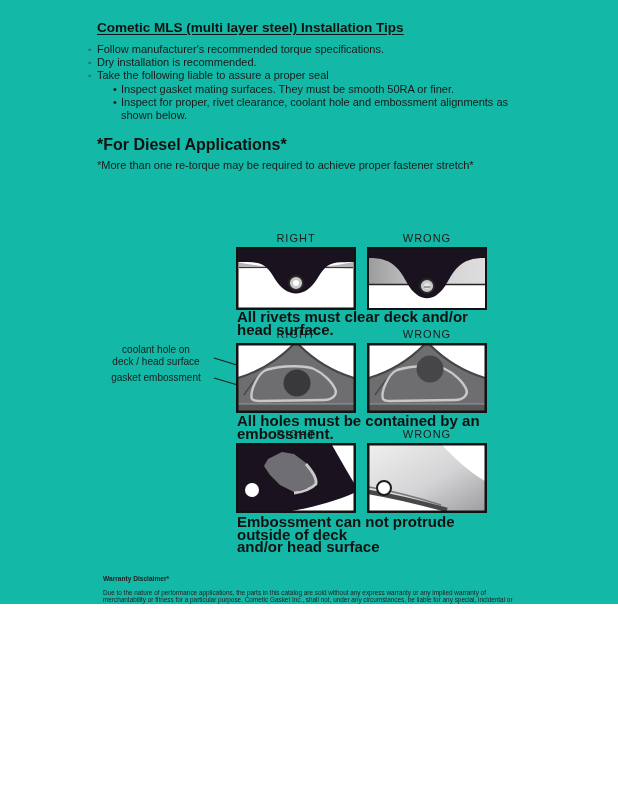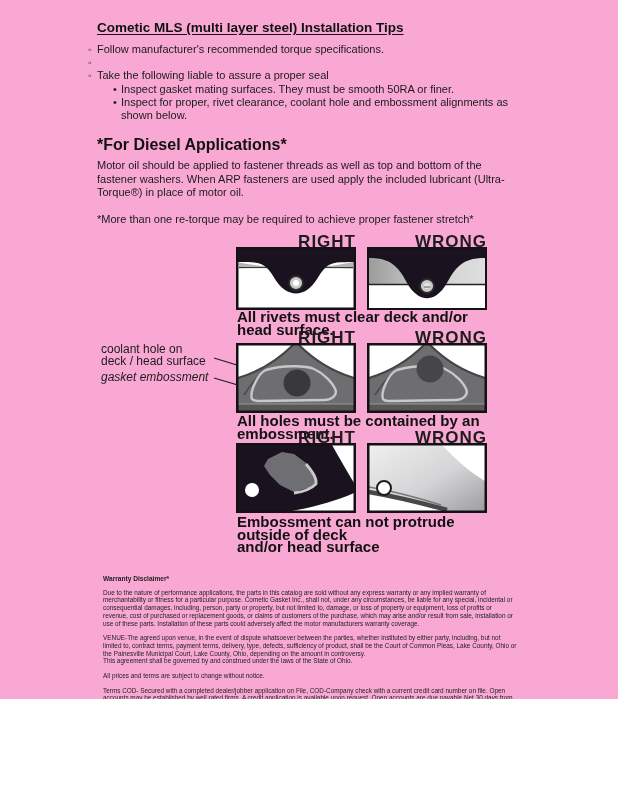--- a/index.html
+++ b/index.html
@@ -1,17 +1,17 @@
 <!DOCTYPE html>
 <html><head>
 <meta charset="utf-8">
 <style>
   html,body{margin:0;padding:0;background:#ffffff;}
   .page{
-    position:relative;width:618px;height:699px;background:#f9a8d4;overflow:hidden;
+    position:relative;width:618px;height:604px;background:#14b8a6;overflow:hidden;
     font-family:"Liberation Sans","DejaVu Sans",sans-serif;color:#1a1a1a;
   }
   :root{
     --ink:#1b1220;        
     --border:#121212;
     --gray-mid:#6e6e71;
     --gray-band:#b5b5b5;
     --gray-dark:#48484b;
     --line-light:#c8c8c8;
     --hole:#39393c;
@@ -24,30 +24,30 @@
   }
   .tip-row{display:flex;font-size:11px;line-height:13.2px;margin-left:-9px;}
   .tip-row .glyph{width:9px;flex:none;font-size:10px;line-height:13.2px;}
   .tip-row.sub{margin-left:16px;}
   .tip-row.sub .glyph{width:8px;font-size:11px;}
   .diesel-h{font-size:16px;font-weight:bold;margin:14px 0 5px 0;color:#111;}
   .para{font-size:11px;line-height:13.6px;margin:0 0 13px 0;}
   .note{font-size:11px;line-height:13.6px;margin:0;}
   
   .dg-label{
-    position:absolute;width:120px;text-align:right;font-size:17px;
-    letter-spacing:1px;color:#1c1c1c;font-weight:bold;
+    position:absolute;width:120px;text-align:center;font-size:11px;
+    letter-spacing:1px;color:#1c1c1c;
   }
   .dg-box{position:absolute;width:120px;}
   .dg-box svg{display:block;}
   .dg-caption{
     position:absolute;left:237px;font-size:15px;font-weight:bold;color:#111;line-height:12.5px;
   }
   .anno{
-    position:absolute;text-align:left;font-size:12px;line-height:11.5px;color:#1c1c1c;
+    position:absolute;text-align:center;font-size:10px;line-height:11.5px;color:#1c1c1c;
   }
   .leader{position:absolute;pointer-events:none;}
   
   .warranty{position:absolute;left:103px;top:575px;width:415px;font-size:6.4px;line-height:7.7px;color:#222;}
   .warranty .w-h{font-weight:bold;margin:0 0 6px 0;font-size:6.6px;}
   .warranty p{margin:0 0 7px 0;}
   .warranty p.tight{margin:0;}
   .footer-code{position:absolute;left:389px;top:759px;font-size:13px;color:#2a2a2a;}
 </style>
 </head>
@@ -57,36 +57,36 @@
 
   <div class="content">
     <h1 class="title">Cometic MLS (multi layer steel) Installation Tips</h1>
 
     <div class="tip-row">
       <span class="glyph">◦</span>
       <span>Follow manufacturer's recommended torque specifications.</span>
     </div>
     <div class="tip-row">
       <span class="glyph">◦</span>
+      <span>Dry installation is recommended.</span>
     </div>
     <div class="tip-row">
       <span class="glyph">◦</span>
       <span>Take the following liable to assure a proper seal</span>
     </div>
     <div class="tip-row sub">
       <span class="glyph">•</span>
       <span>Inspect gasket mating surfaces.  They must be smooth 50RA or finer.</span>
     </div>
     <div class="tip-row sub">
       <span class="glyph">•</span>
       <span>Inspect for proper, rivet clearance, coolant hole and embossment alignments as shown below.</span>
     </div>
 
     <h2 class="diesel-h">*For Diesel Applications*</h2>
-    <p class="para">Motor oil should be applied to fastener threads as well as top and bottom of the fastener washers. When ARP fasteners are used apply the included lubricant (Ultra-Torque®) in place of motor oil.</p>
     <p class="note">*More than one re-torque may be required to achieve proper fastener stretch*</p>
   </div>
 
   <div class="dg-label" style="left:236px;top:232px;">RIGHT</div>
   <div class="dg-label" style="left:367px;top:232px;">WRONG</div>
 
   <div class="dg-box" style="left:236px;top:247px;">
     <svg width="120" height="63" viewBox="0 0 120 63">
       <rect x="1.25" y="1.25" width="117.5" height="60.5" fill="#ffffff" stroke="var(--border)" stroke-width="2.5"></rect>
       <path d="M3,15.5 C16,18 30,19.5 42,20.2 L3,21.2 Z" fill="var(--gray-band)"></path>
@@ -119,21 +119,21 @@
   </div>
   <div class="dg-caption" style="top:311px;width:250px;">All rivets must clear deck and/or head surface.</div>
 
   <div class="dg-label" style="left:236px;top:328px;">RIGHT</div>
   <div class="dg-label" style="left:367px;top:328px;">WRONG</div>
 
   <div class="anno" style="left:101px;top:344px;width:110px;">
     <span>coolant hole on</span><br>
     <span>deck / head surface</span>
   </div>
-  <div class="anno" style="left:101px;top:372px;width:110px;font-style:italic;">
+  <div class="anno" style="left:101px;top:372px;width:110px;">
     <span>gasket embossment</span>
   </div>
 
   <svg class="leader" style="left:205px;top:350px;" width="100" height="50" viewBox="0 0 100 50">
     <line x1="9" y1="8" x2="88" y2="32" stroke="#222" stroke-width="1.2"></line>
     <line x1="9" y1="28" x2="53" y2="41" stroke="#222" stroke-width="1.2"></line>
   </svg>
 
   <div class="dg-box" style="left:236px;top:343px;">
     <svg width="120" height="70" viewBox="0 0 120 70">

